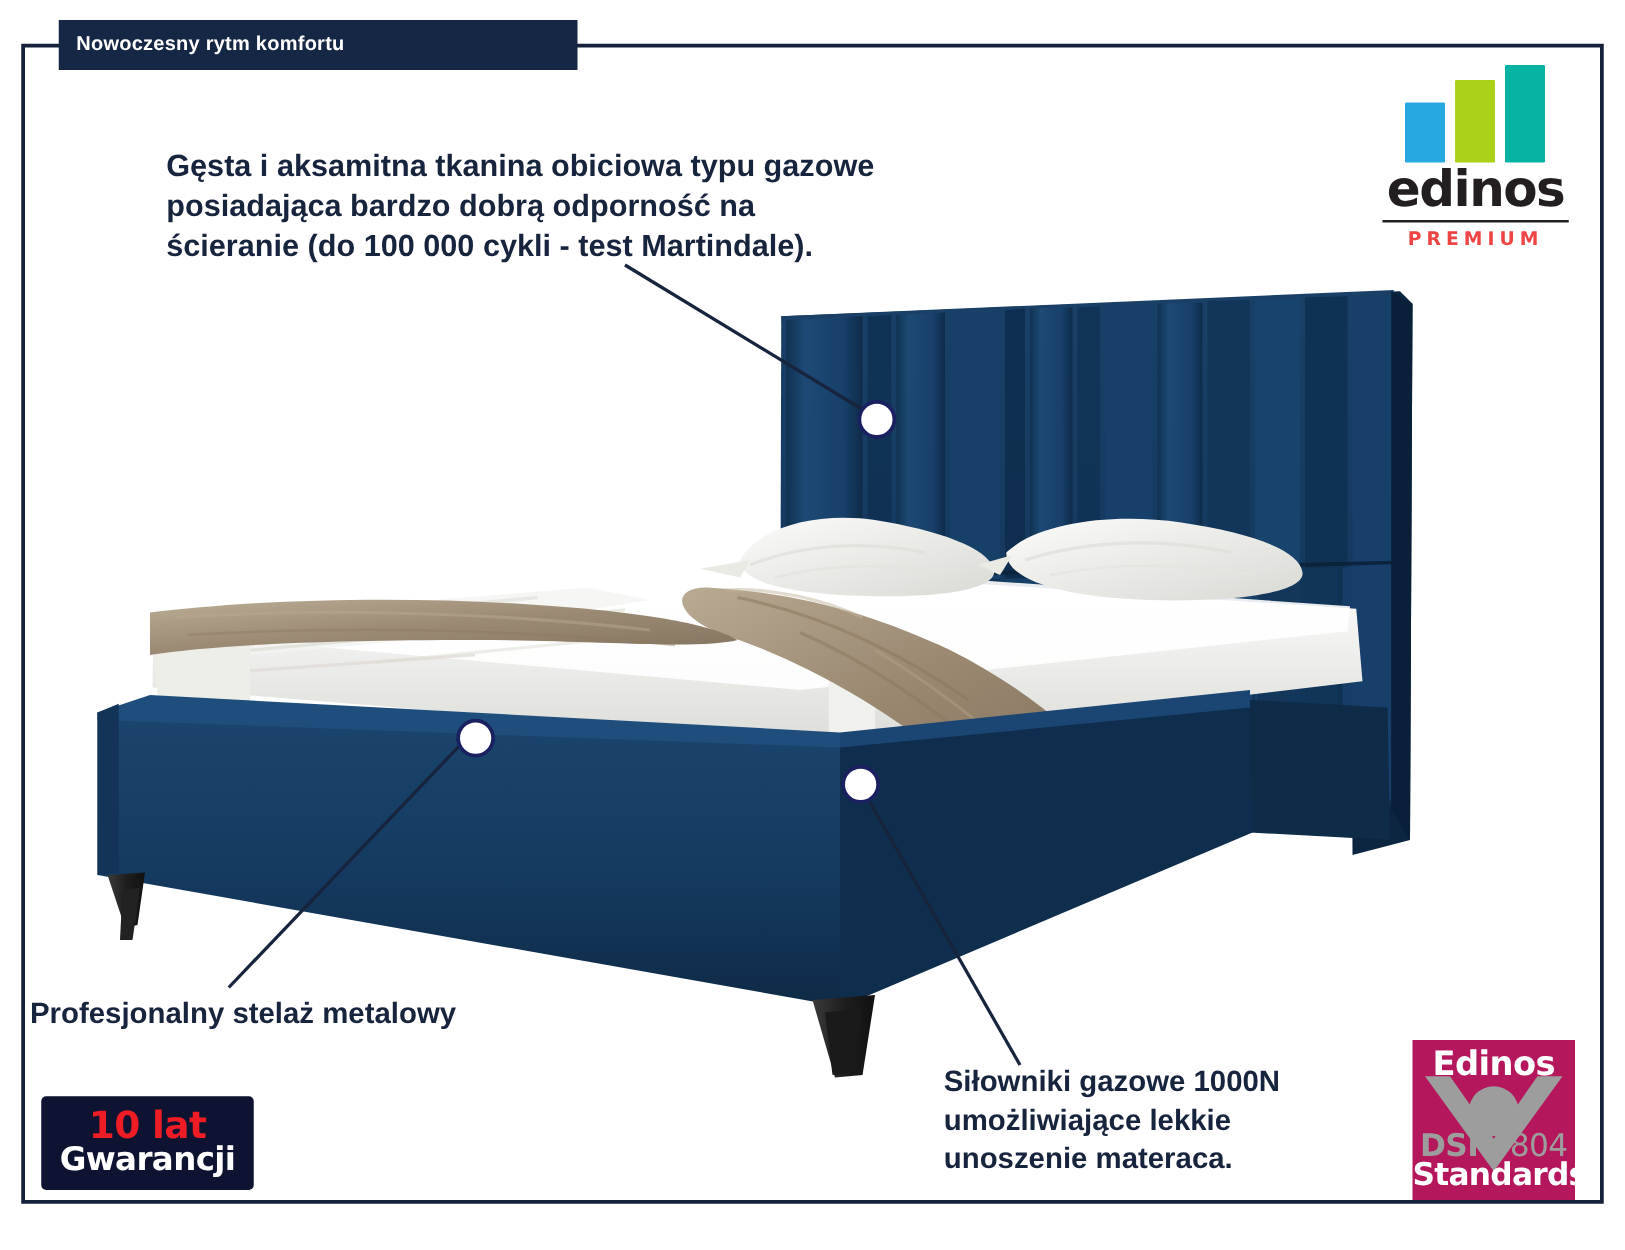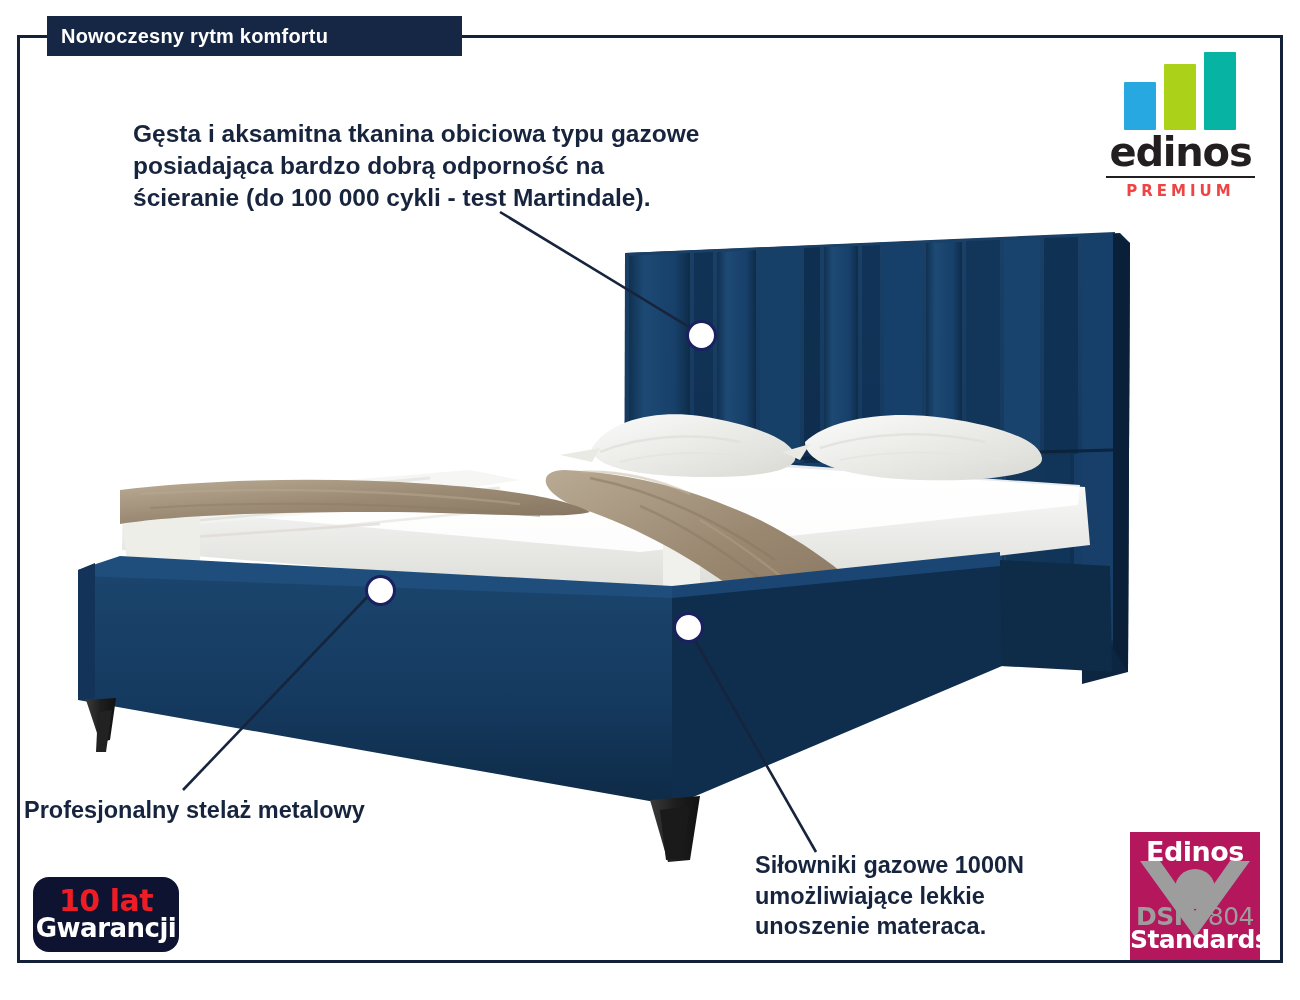--- a/index.html
+++ b/index.html
@@ -17,21 +17,21 @@
     border:3px solid #142138;box-sizing:border-box;pointer-events:none;
   }
 
   
   .title-ribbon{
     position:absolute;left:47px;top:16px;width:415px;height:40px;
     background:#152744;display:flex;align-items:center;padding-left:14px;
     box-sizing:border-box;z-index:6;
   }
   .title-ribbon span{
-    color:#ffffff;font-size:20px;font-weight:bold;letter-spacing:.2px;
+    color:#ffffff;font-size:16px;font-weight:bold;letter-spacing:.2px;
     font-family:"Liberation Sans", sans-serif;white-space:nowrap;
   }
 
   
   .caption{position:absolute;color:#17243d;font-weight:bold;line-height:1.30;z-index:5;}
   .cap-fabric{left:133px;top:118px;width:700px;font-size:24.5px;}
   .cap-frame{left:24px;top:795px;width:520px;font-size:23.5px;}
   .cap-gas{left:755px;top:850px;width:400px;font-size:23.5px;}
   .caption div{white-space:nowrap;}
 
@@ -60,22 +60,22 @@
     font-family:"DejaVu Sans", sans-serif;
   }
   .logo .rule{height:2px;background:#231f20;margin:4px 8px 4px 8px;}
   .logo .sub{
     text-align:center;font-size:15px;font-weight:bold;color:#ef4444;
     letter-spacing:4px;font-family:"DejaVu Sans", sans-serif;
   }
 
   
   .badge-warranty{
-    position:absolute;left:33px;top:877px;width:146px;height:75px;
-    background:#0d1331;border-radius:16px;z-index:5;
+    position:absolute;left:33px;top:877px;width:170px;height:75px;
+    background:#0d1331;border-radius:4px;z-index:5;
     display:flex;flex-direction:column;align-items:center;justify-content:center;
   }
   .badge-warranty .b1{
     color:#ee1d25;font-size:30px;font-weight:bold;line-height:.95;
     font-family:"DejaVu Sans", sans-serif;letter-spacing:-.5px;
   }
   .badge-warranty .b2{
     color:#ffffff;font-size:26px;font-weight:bold;line-height:1.05;
     font-family:"DejaVu Sans", sans-serif;letter-spacing:-.5px;
   }

